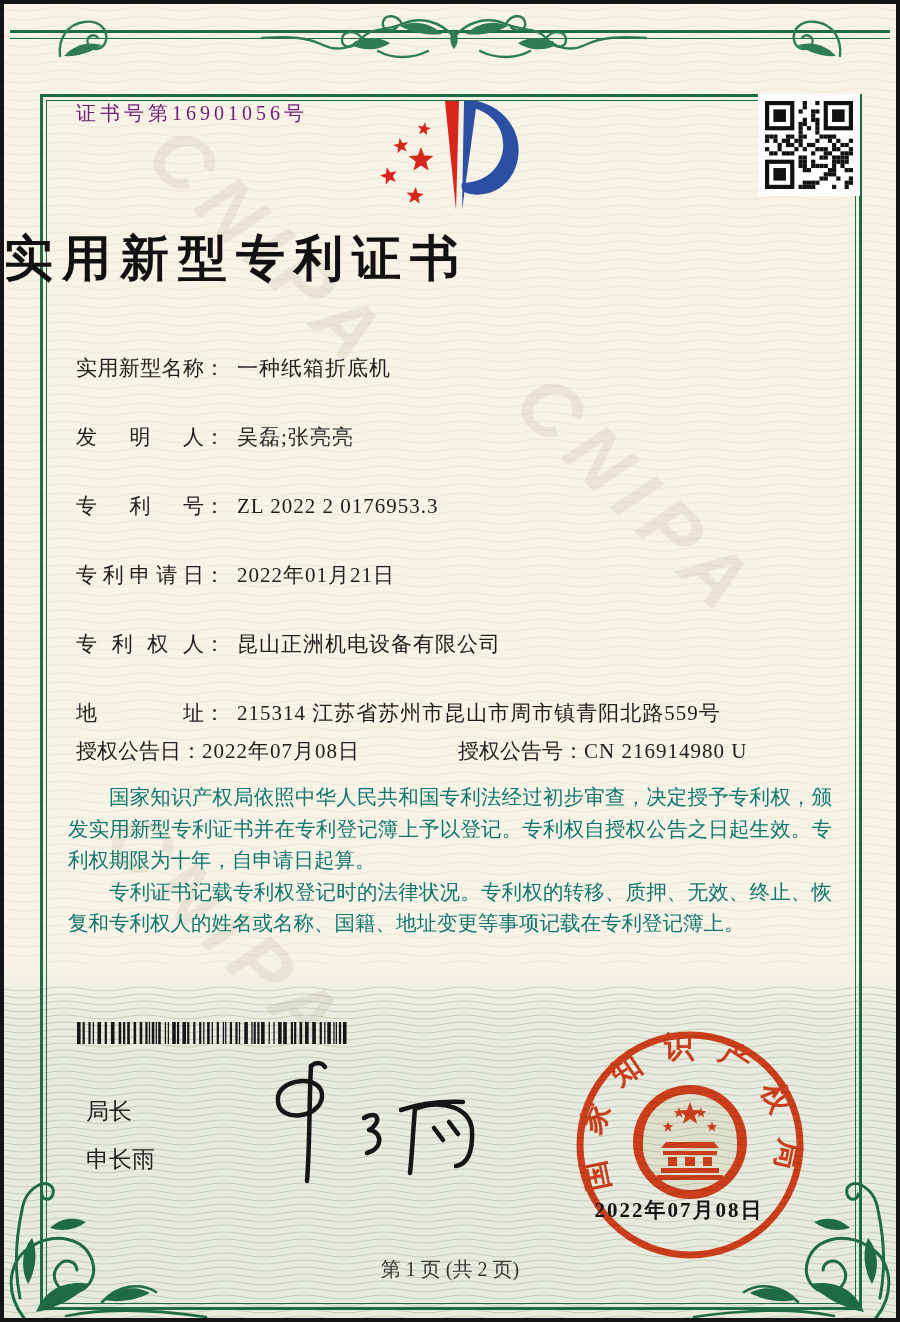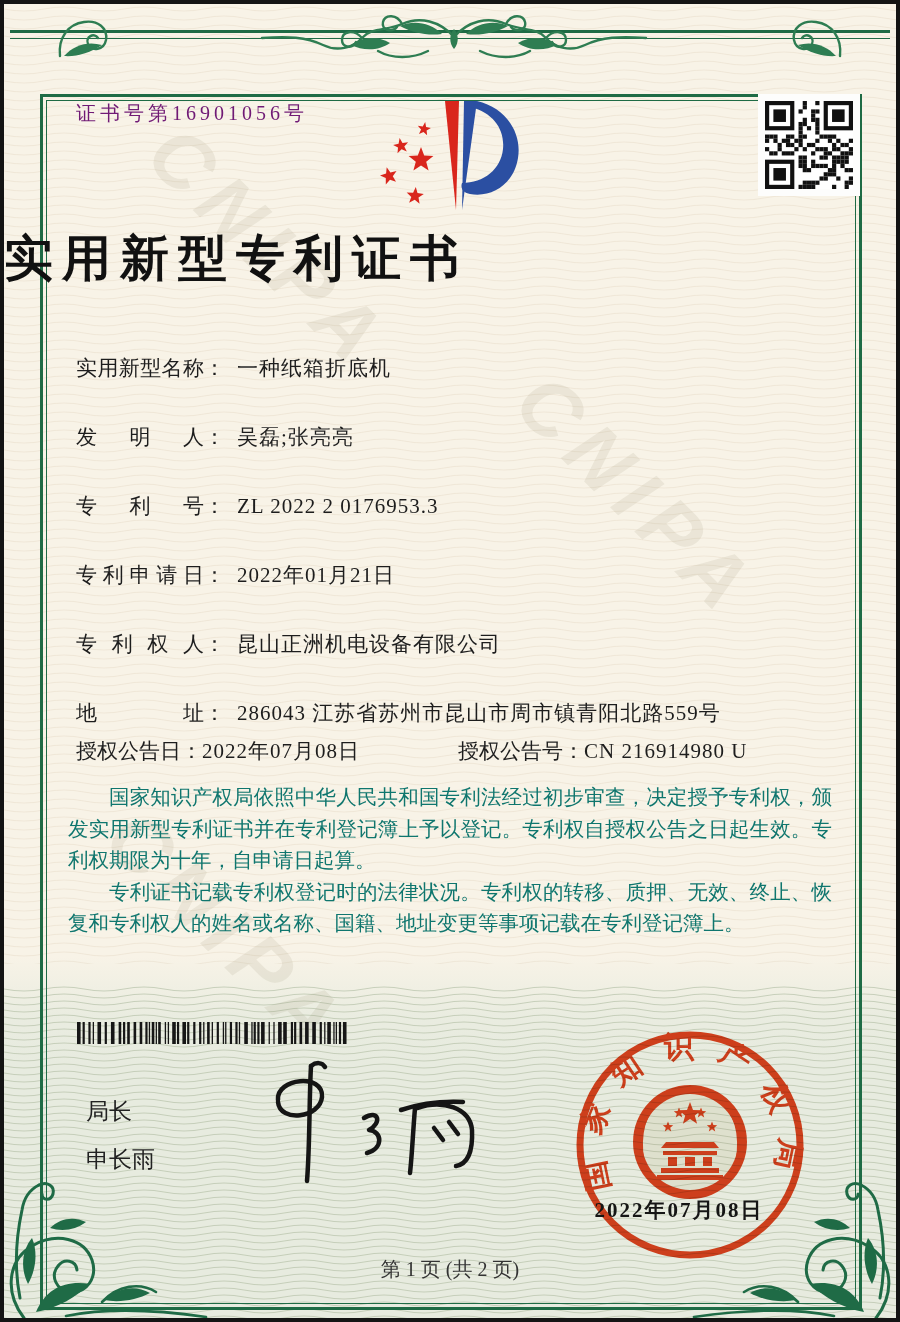--- a/index.html
+++ b/index.html
@@ -285,21 +285,21 @@
   </div>
 
   <div class="title">实用新型专利证书</div>
 
   <div class="fields" id="fieldsBox">
       <div class="field-row"><span class="flabel">实用新型名称</span><span class="fcolon">：</span><span class="fvalue">一种纸箱折底机</span></div>
       <div class="field-row"><span class="flabel">发明人</span><span class="fcolon">：</span><span class="fvalue">吴磊;张亮亮</span></div>
       <div class="field-row"><span class="flabel">专利号</span><span class="fcolon">：</span><span class="fvalue">ZL 2022 2 0176953.3</span></div>
       <div class="field-row"><span class="flabel">专利申请日</span><span class="fcolon">：</span><span class="fvalue">2022年01月21日</span></div>
       <div class="field-row"><span class="flabel">专利权人</span><span class="fcolon">：</span><span class="fvalue">昆山正洲机电设备有限公司</span></div>
-      <div class="field-row"><span class="flabel">地址</span><span class="fcolon">：</span><span class="fvalue">286043 江苏省苏州市昆山市周市镇青阳北路559号</span></div>
+      <div class="field-row"><span class="flabel">地址</span><span class="fcolon">：</span><span class="fvalue">215314 江苏省苏州市昆山市周市镇青阳北路559号</span></div>
     </div>
 
   <div class="grant-row">
     <span>授权公告日</span><span>：</span><span class="fvalue">2022年07月08日</span>
     <span class="grant-no">
       <span>授权公告号</span><span>：</span><span class="fvalue">CN 216914980 U</span>
     </span>
   </div>
 
   <div class="paras">

